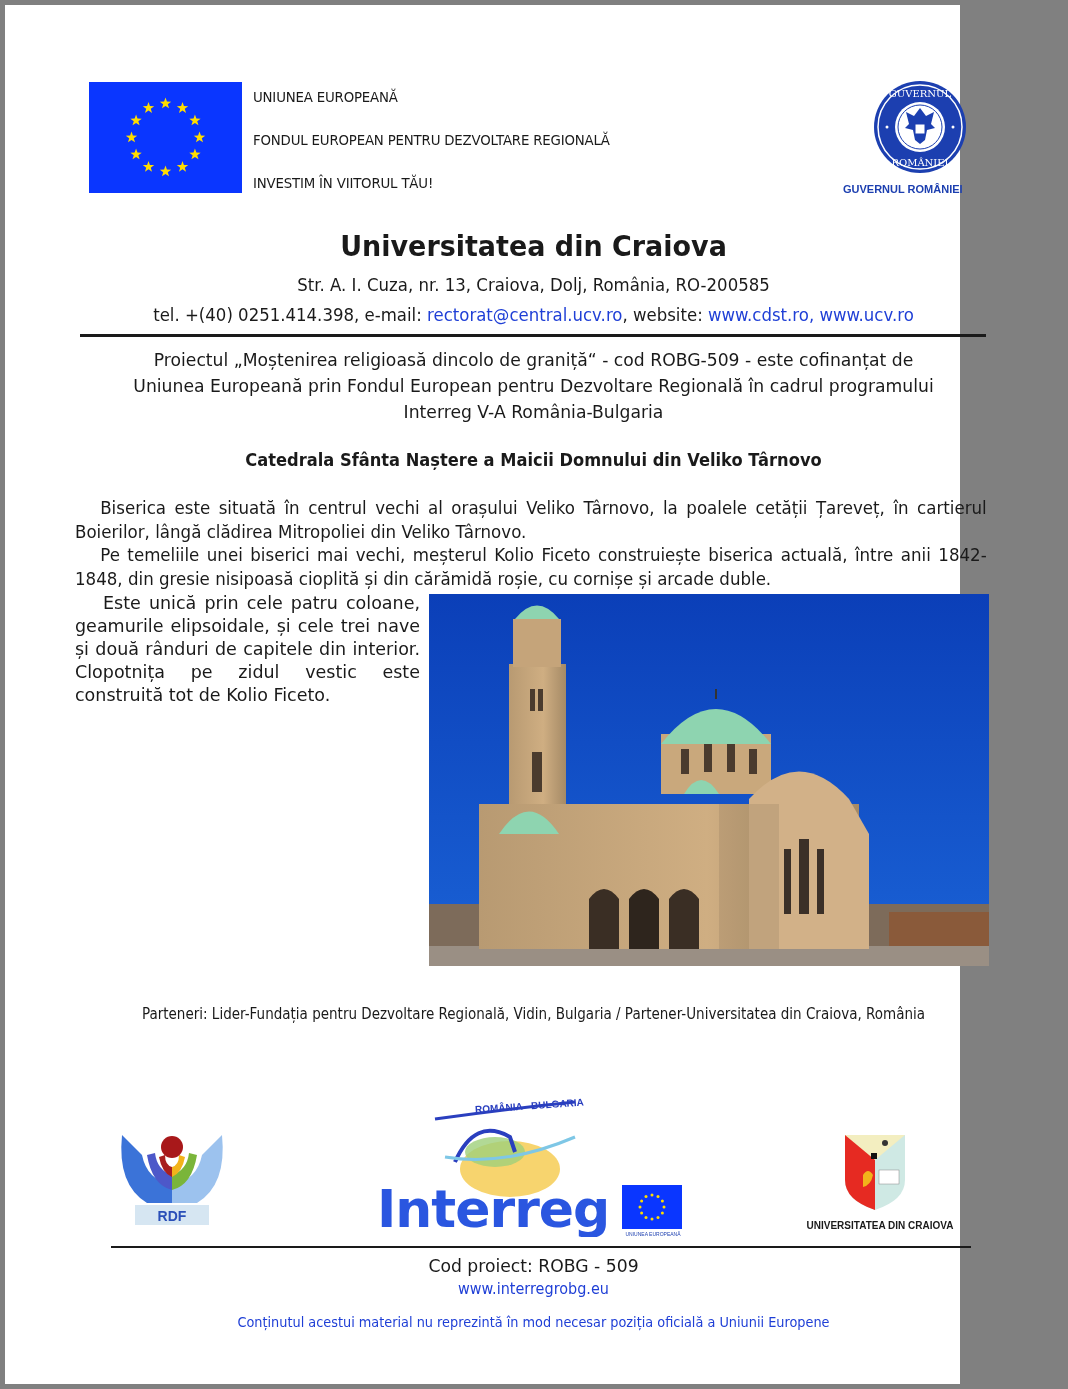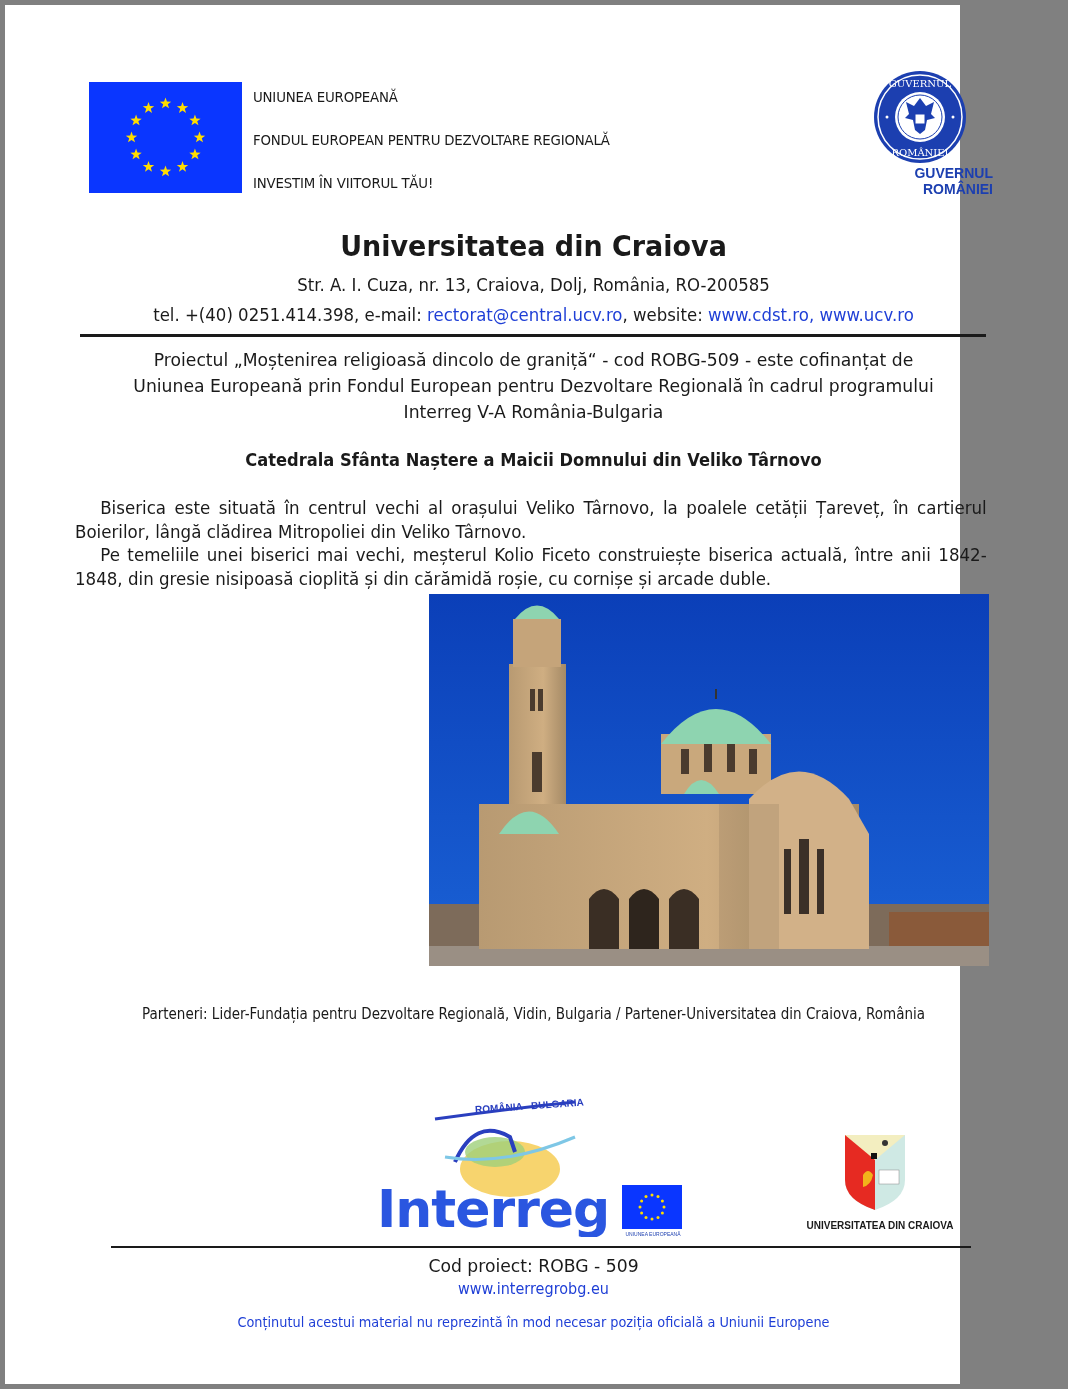--- a/index.html
+++ b/index.html
@@ -8,22 +8,22 @@
   .page {
     position: absolute; left: 5px; top: 5px; width: 955px; height: 1379px;
     background: #ffffff;
   }
   .abs { position: absolute; }
 
   
   .eu-flag { left: 84px; top: 77px; width: 153px; height: 111px; background: #0a36ff; }
   .eu-text { left: 248px; font-family: "DejaVu Sans", sans-serif; font-size: 14.5px; letter-spacing: -0.2px; color: #1a1a1a; transform: scaleX(0.92); transform-origin: left center; white-space: nowrap; }
 
-  .gov-seal { left: 868px; top: 65px; width: 94px; height: 94px; }
-  .gov-label { left: 838px; top: 160px; width: 150px; text-align: right; font-family: "Liberation Sans", sans-serif; font-weight: bold; font-size: 14px; color: #1c3fb0; }
+  .gov-seal { left: 868px; top: 75px; width: 94px; height: 94px; }
+  .gov-label { left: 838px; top: 178px; width: 150px; text-align: left; font-family: "Liberation Sans", sans-serif; font-weight: bold; font-size: 11px; color: #1c3fb0; }
 
   
   .uni-title { left: 0; width: 1057px; top: 224px; text-align: center; font-size: 29px; font-weight: bold; transform: scaleX(0.93); }
   .uni-line { left: 0; width: 1057px; text-align: center; font-size: 18px; transform: scaleX(0.92); white-space: nowrap; }
   .link { color: #1f3fd6; }
   .rule { left: 75px; width: 906px; height: 3px; background: #1a1a1a; }
 
   .proj { left: 0; width: 1057px; text-align: center; font-size: 18.5px; line-height: 26px; transform: scaleX(0.93); }
   .article-title { left: 0; width: 1057px; top: 445px; text-align: center; font-size: 17.5px; font-weight: bold; transform: scaleX(0.93); }
 
@@ -104,20 +104,21 @@
     <div>Uniunea Europeană prin Fondul European pentru Dezvoltare Regională în cadrul programului</div>
     <div>Interreg V-A România-Bulgaria</div>
   </div>
 
   <div class="abs article-title">Catedrala Sfânta Naștere a Maicii Domnului din Veliko Târnovo</div>
 
   <div class="abs para" style="top:491px">Biserica este situată în centrul vechi al orașului Veliko Târnovo, la poalele cetății Țareveț, în cartierul Boierilor, lângă clădirea Mitropoliei din Veliko Târnovo.</div>
   <div class="abs para" style="top:538px">Pe temeliile unei biserici mai vechi, meșterul Kolio Ficeto construiește biserica actuală, între anii 1842-1848, din gresie nisipoasă cioplită și din cărămidă roșie, cu cornișe și arcade duble.</div>
 
   <div class="abs col" style="top:587px">
+    <p>Este unică prin cele patru coloa­ne, geamurile elipsoidale, și cele trei nave și două rânduri de capitele din interior. Clopotnița pe zidul vestic este construită tot de Kolio Ficeto.</p>
   </div>
 
   <div class="abs photo" title="Catedrala Sfânta Naștere a Maicii Domnului, Veliko Târnovo">
     <svg width="560" height="372" viewBox="0 0 560 372">
       <defs>
         <linearGradient id="sky" x1="0" y1="0" x2="0" y2="1">
           <stop offset="0" stop-color="#0b3fb8"></stop>
           <stop offset="1" stop-color="#1a62d6"></stop>
         </linearGradient>
         <linearGradient id="wall" x1="0" y1="0" x2="1" y2="0">
@@ -161,20 +162,33 @@
       <rect x="370" y="245" width="10" height="75" fill="#3b3028"></rect>
       <rect x="355" y="255" width="7" height="65" fill="#3b3028"></rect>
       <rect x="388" y="255" width="7" height="65" fill="#3b3028"></rect>
 
       <rect x="290" y="210" width="60" height="145" fill="#000" opacity="0.08"></rect>
     </svg>
   </div>
 
   <div class="abs partners">Parteneri: Lider-Fundația pentru Dezvoltare Regională, Vidin, Bulgaria / Partener-Universitatea din Craiova, România</div>
 
+  <div class="abs rdf-logo">
+    <svg width="110" height="110" viewBox="0 0 110 110">
+      <path d="M5 10 Q0 60 30 78 L55 78 L55 60 Q30 55 25 30 Z" fill="#3b73d8"></path>
+      <path d="M105 10 Q110 60 80 78 L55 78 L55 60 Q80 55 85 30 Z" fill="#9cc2ee"></path>
+      <path d="M30 30 Q35 60 55 65 L55 50 Q40 45 38 28 Z" fill="#4d58c9"></path>
+      <path d="M80 30 Q75 60 55 65 L55 50 Q70 45 72 28 Z" fill="#7ab53a"></path>
+      <path d="M42 32 Q45 48 55 52 L55 42 Q48 40 48 30 Z" fill="#a81f1f"></path>
+      <path d="M68 32 Q65 48 55 52 L55 42 Q62 40 62 30 Z" fill="#f2b31b"></path>
+      <circle cx="55" cy="22" r="11" fill="#a8181a"></circle>
+      <rect x="18" y="80" width="74" height="20" fill="#d6e6f2"></rect>
+      <text x="55" y="96" text-anchor="middle" font-size="14" font-weight="bold" fill="#2a4fb8" font-family="Liberation Sans, sans-serif">RDF</text>
+    </svg>
+  </div>
 
   <div class="abs interreg-logo">
     <svg width="240" height="140" viewBox="0 0 240 140">
       <path d="M60 22 Q130 12 200 5" stroke="#2a3fbf" stroke-width="3" fill="none"></path>
       <text x="100" y="14" font-size="10" font-weight="bold" fill="#2a3fbf" font-family="Liberation Sans, sans-serif" transform="rotate(-4 130 12)">ROMÂNIA - BULGARIA</text>
       <ellipse cx="135" cy="72" rx="50" ry="28" fill="#f5c94a" opacity="0.8"></ellipse>
       <ellipse cx="120" cy="55" rx="30" ry="15" fill="#9fd07a" opacity="0.8"></ellipse>
       <path d="M80 65 Q100 20 135 40 L140 55" stroke="#2a3fbf" stroke-width="4" fill="none"></path>
       <path d="M70 60 Q130 70 200 40" stroke="#7ec7e6" stroke-width="3" fill="none"></path>
       <text x="2" y="130" font-size="52" font-weight="bold" fill="#2a56e0" font-family="DejaVu Sans, sans-serif" letter-spacing="-1">Interreg</text>

